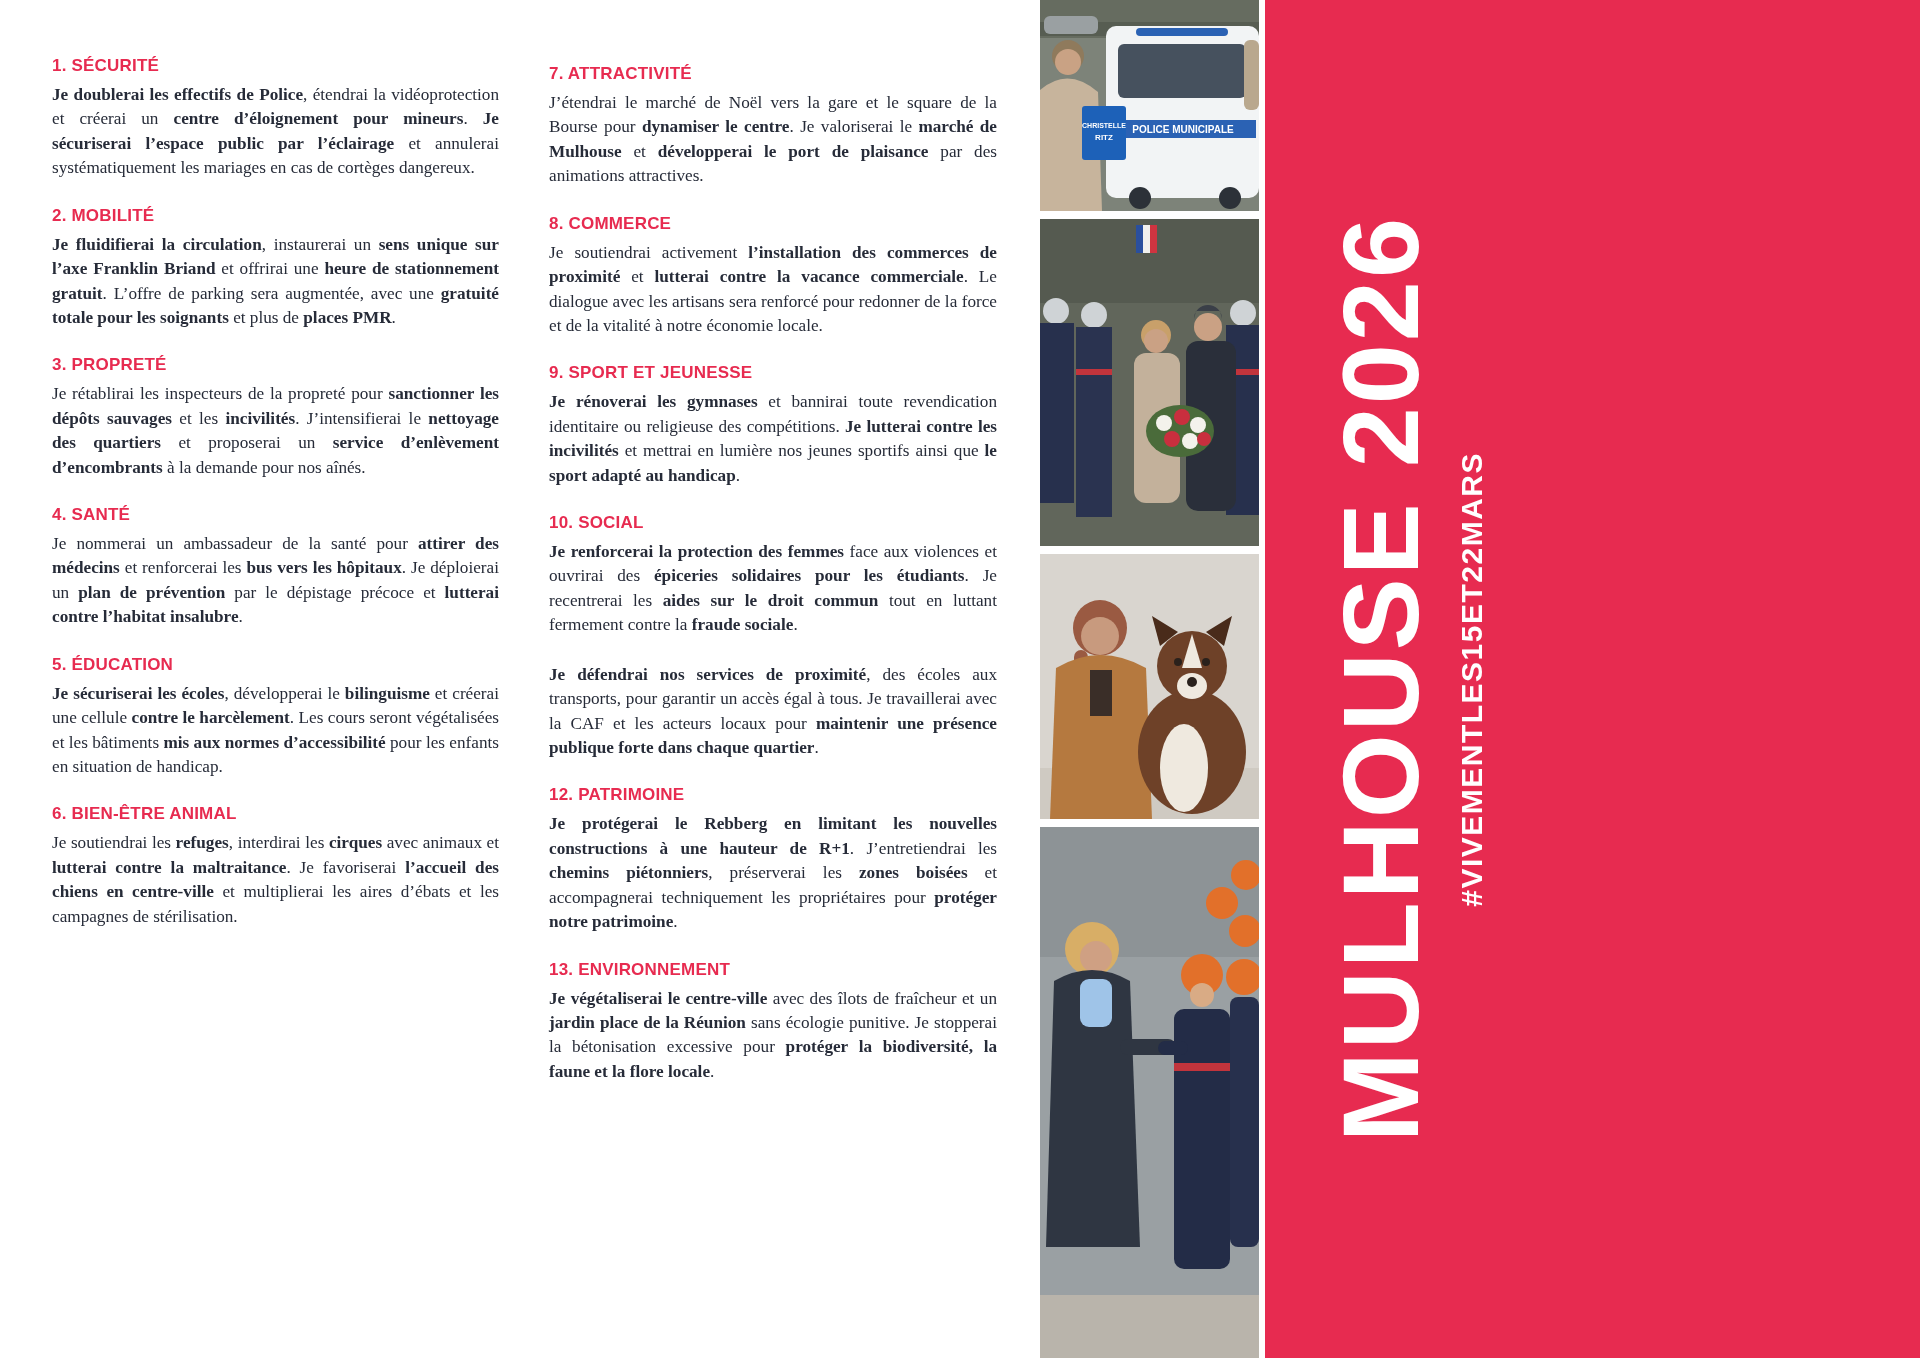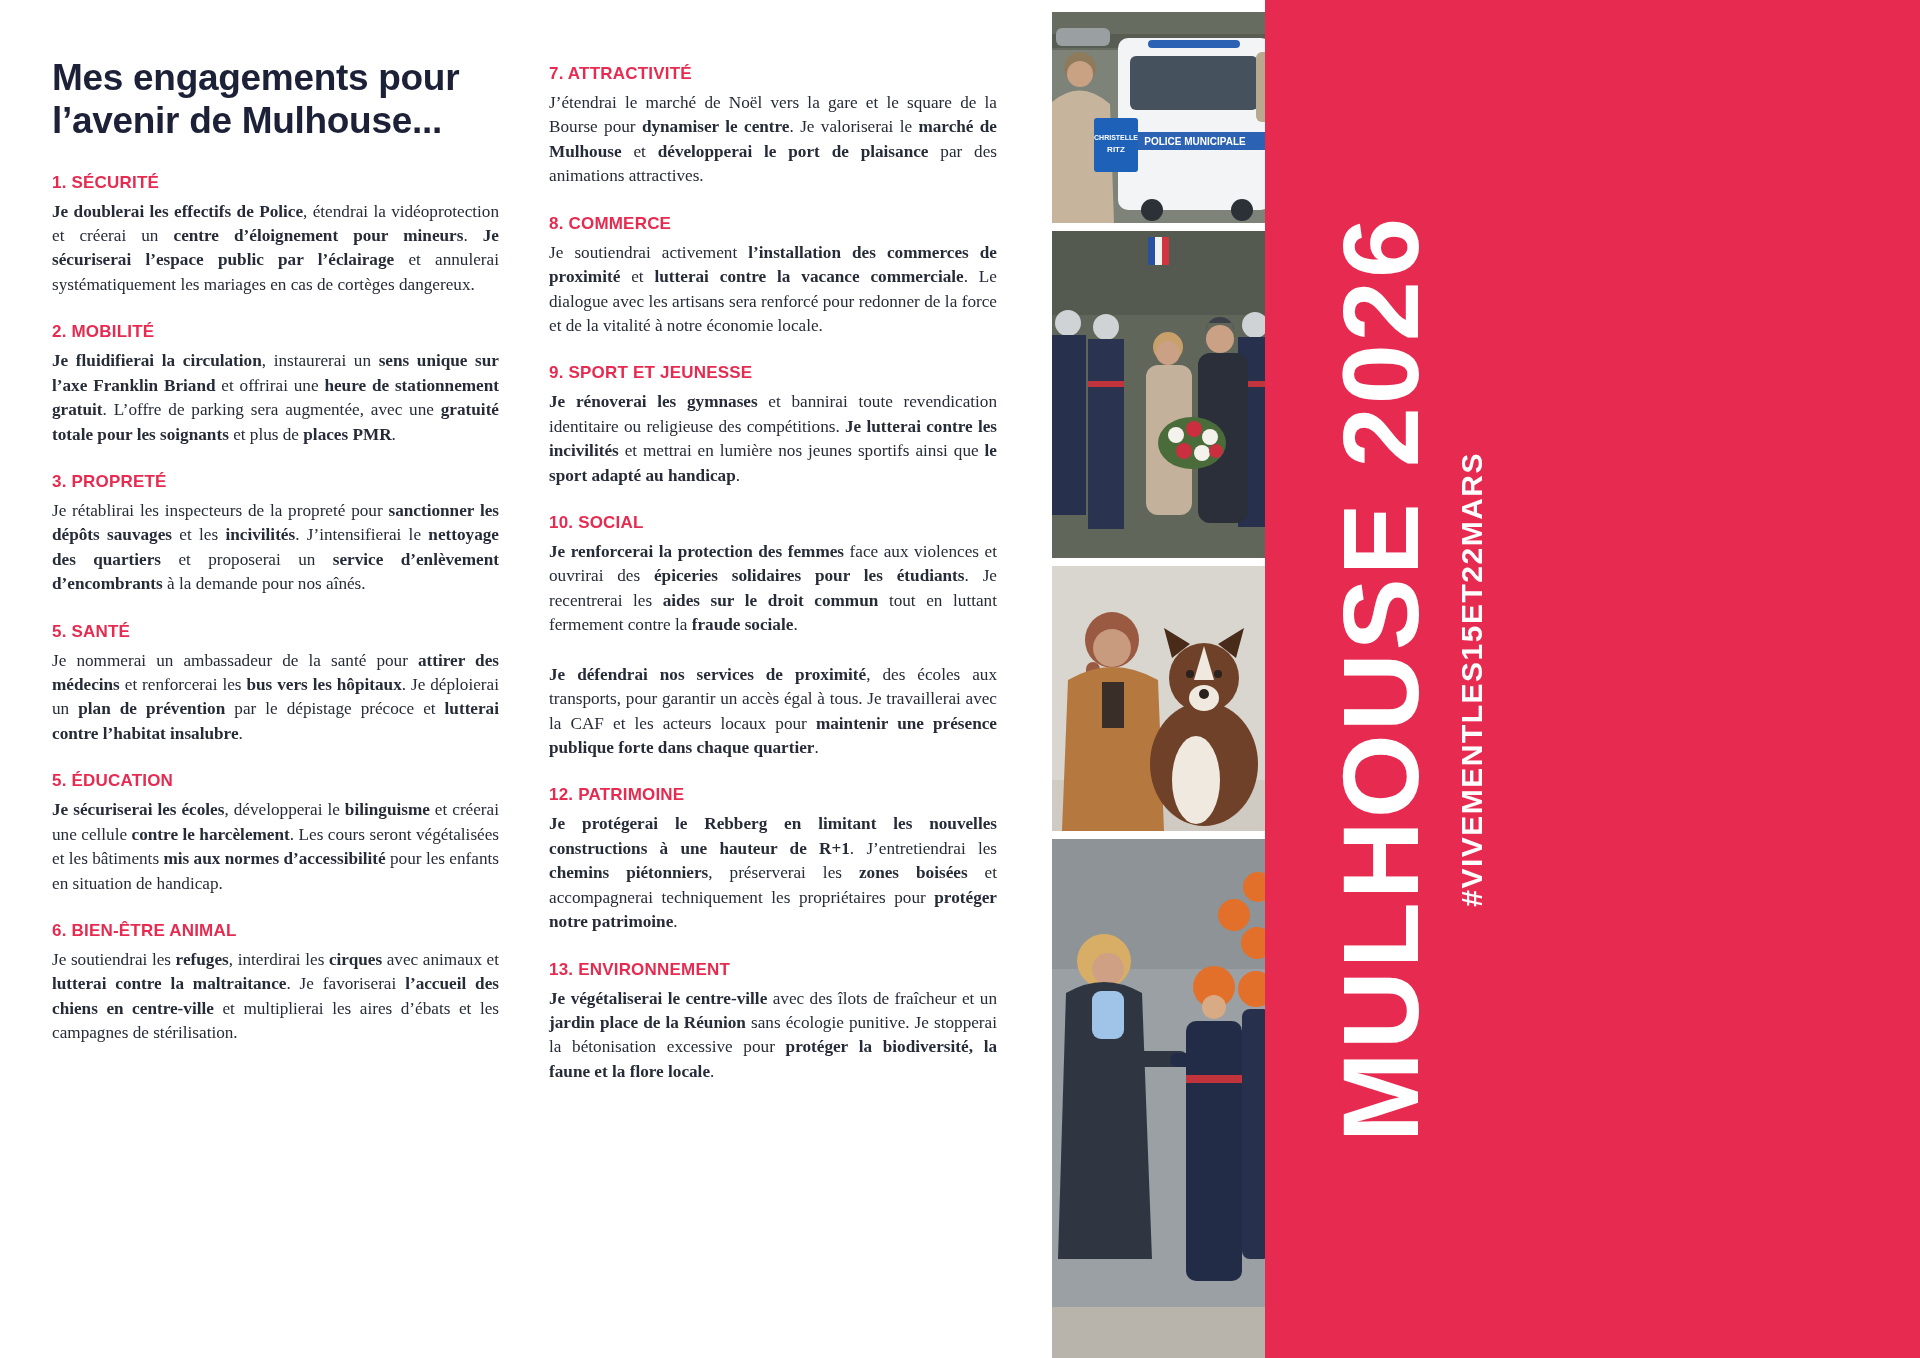--- a/index.html
+++ b/index.html
@@ -52,21 +52,21 @@
 
   
   .photo-column {
     position: absolute;
     left: 1040px; top: 0;
     width: 219px; height: 1358px;
   }
   .photo {
     position: absolute;
     left: 0; width: 219px;
-    margin: 12px; overflow: hidden;
+    margin: 0; overflow: hidden;
     background: #b91c1c;
   }
   #photo-1 { top: 0;     height: 211px; }
   #photo-2 { top: 219px; height: 327px; }
   #photo-3 { top: 554px; height: 265px; }
   #photo-4 { top: 827px; height: 531px; }
   .photo svg { display: block; width: 100%; height: 100%; }
 
   
   .sidebar {
@@ -99,39 +99,35 @@
     letter-spacing: 1.5px;
     white-space: nowrap;
   }
 </style>
 </head>
 <body>
 
 <main>
 
   <div class="text-column" id="col1">
-    <h1 class="page-title">
-      <span>Mes engagements pour</span><br>
-      <span>l’avenir de Mulhouse...</span>
-    </h1>
 
   <section class="section">
         <h2 class="section-heading">1. SÉCURITÉ</h2>
         <p class="section-body"><strong>Je doublerai les effectifs de Police</strong>, étendrai la vidéoprotection et créerai un <strong>centre d’éloignement pour mineurs</strong>. <strong>Je sécuriserai l’espace public par l’éclairage</strong> et annulerai systématiquement les mariages en cas de cortèges dangereux.</p>
       </section>
       <section class="section">
         <h2 class="section-heading">2. MOBILITÉ</h2>
         <p class="section-body"><strong>Je fluidifierai la circulation</strong>, instaurerai un <strong>sens unique sur l’axe Franklin Briand</strong> et offrirai une <strong>heure de stationnement gratuit</strong>. L’offre de parking sera augmentée, avec une <strong>gratuité totale pour les soignants</strong> et plus de <strong>places PMR</strong>.</p>
       </section>
       <section class="section">
         <h2 class="section-heading">3. PROPRETÉ</h2>
         <p class="section-body">Je rétablirai les inspecteurs de la propreté pour <strong>sanctionner les dépôts sauvages</strong> et les <strong>incivilités</strong>. J’intensifierai le <strong>nettoyage des quartiers</strong> et proposerai un <strong>service d’enlèvement d’encombrants</strong> à la demande pour nos aînés.</p>
       </section>
       <section class="section">
-        <h2 class="section-heading">5. SANTÉ</h2>
+        <h2 class="section-heading">4. SANTÉ</h2>
         <p class="section-body">Je nommerai un ambassadeur de la santé pour <strong>attirer des médecins</strong> et renforcerai les <strong>bus vers les hôpitaux</strong>. Je déploierai un <strong>plan de prévention</strong> par le dépistage précoce et <strong>lutterai contre l’habitat insalubre</strong>.</p>
       </section>
       <section class="section">
         <h2 class="section-heading">5. ÉDUCATION</h2>
         <p class="section-body"><strong>Je sécuriserai les écoles</strong>, développerai le <strong>bilinguisme</strong> et créerai une cellule <strong>contre le harcèlement</strong>. Les cours seront végétalisées et les bâtiments <strong>mis aux normes d’accessibilité</strong> pour les enfants en situation de handicap.</p>
       </section>
       <section class="section">
         <h2 class="section-heading">6. BIEN-ÊTRE ANIMAL</h2>
         <p class="section-body">Je soutiendrai les <strong>refuges</strong>, interdirai les <strong>cirques</strong> avec animaux et <strong>lutterai contre la maltraitance</strong>. Je favoriserai <strong>l’accueil des chiens en centre-ville</strong> et multiplierai les aires d’ébats et les campagnes de stérilisation.</p>
       </section>

